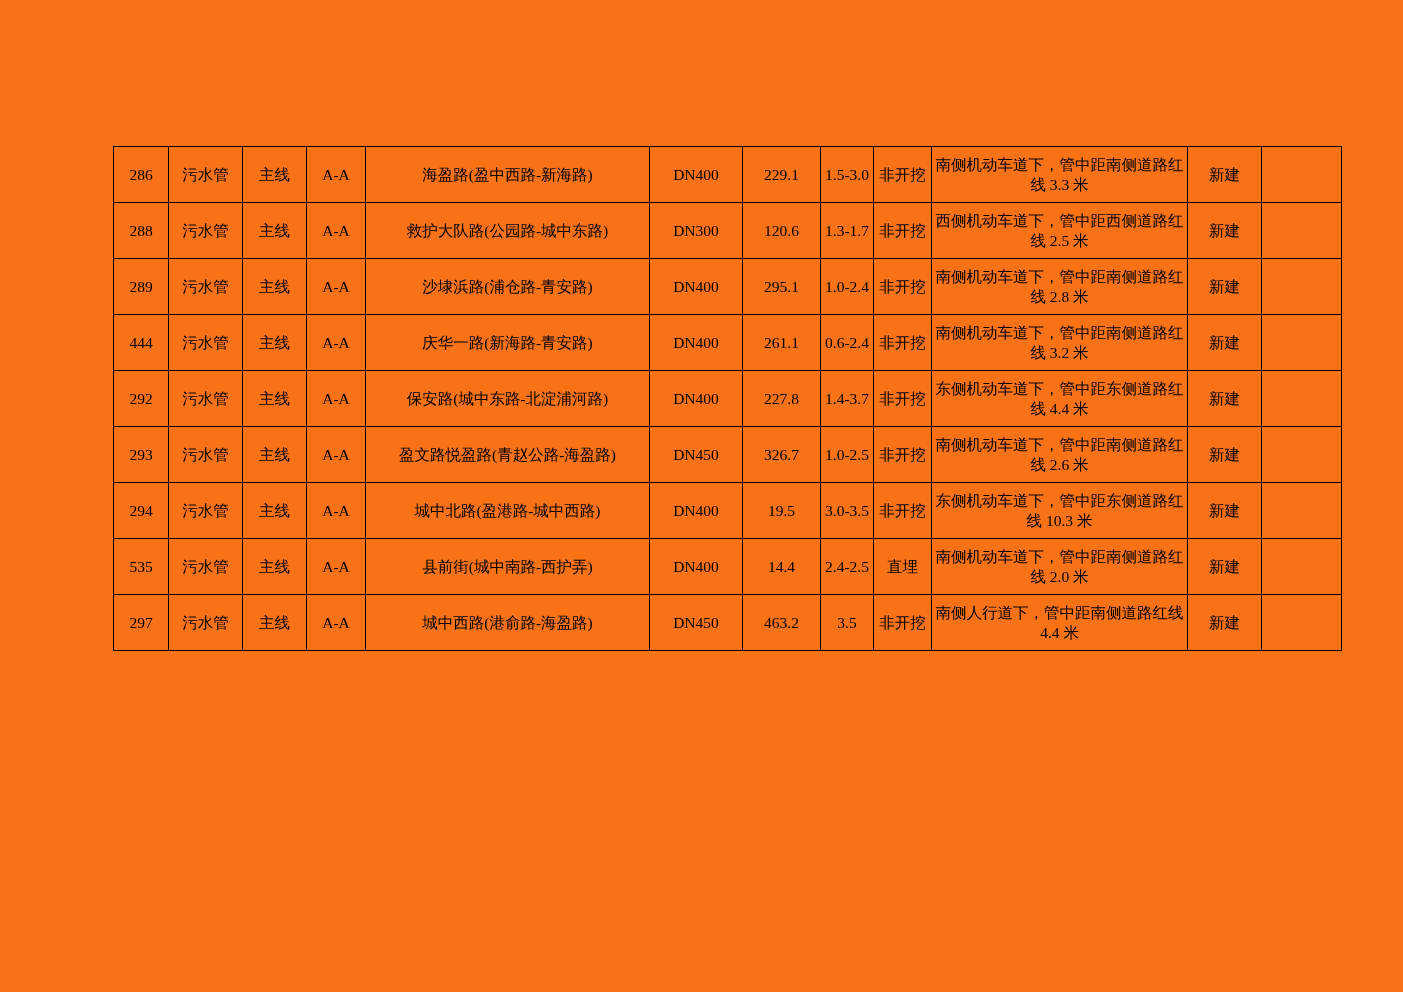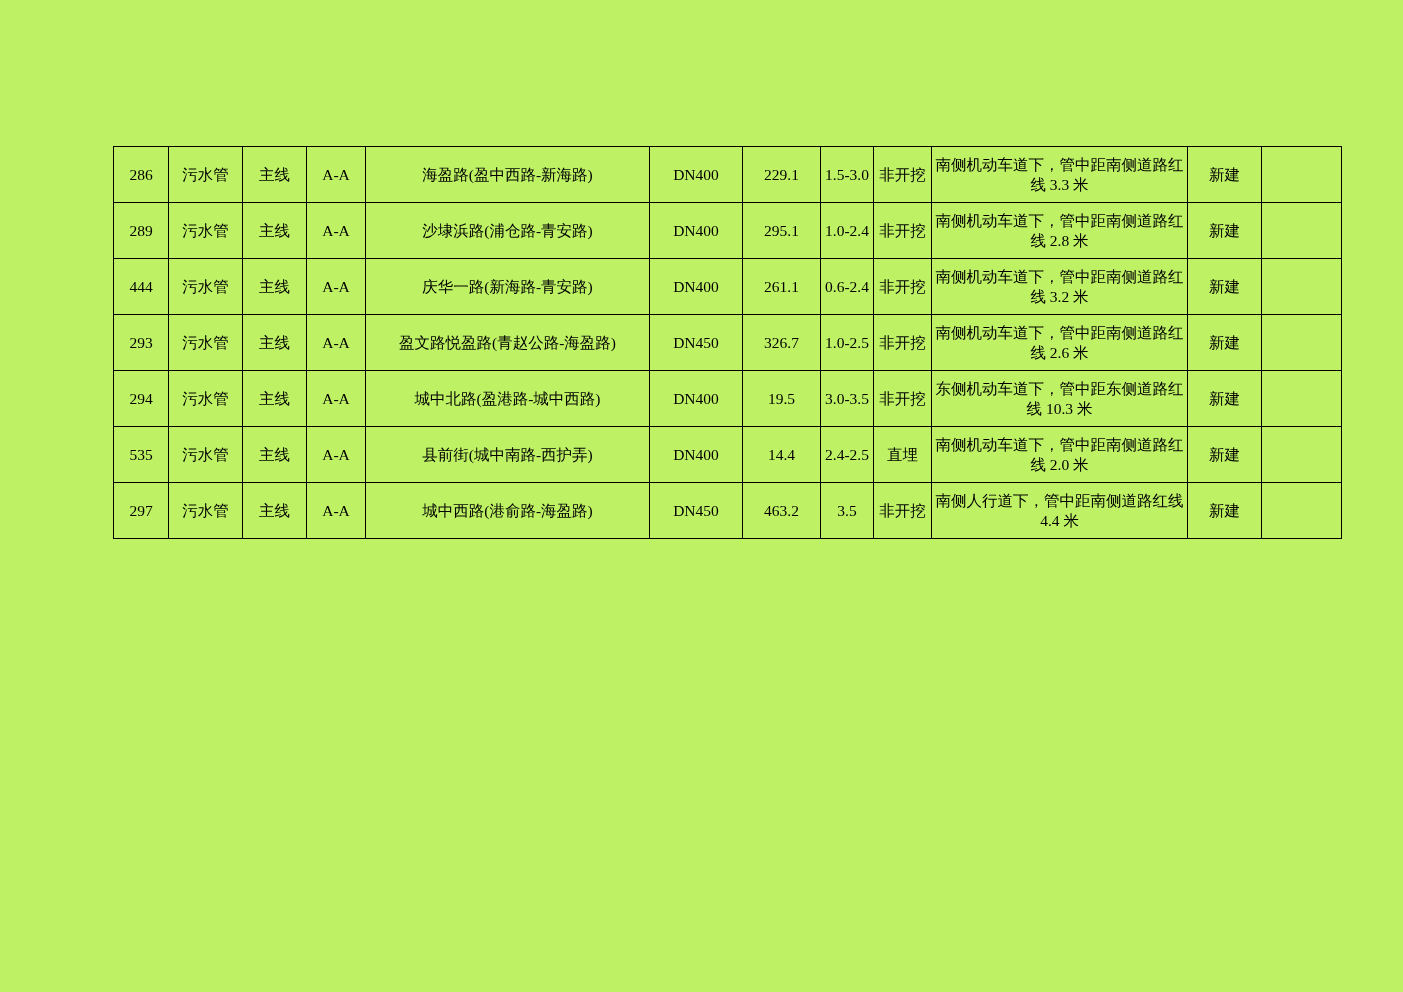--- a/index.html
+++ b/index.html
@@ -11,21 +11,21 @@
     width: 1403px;
     height: 992px;
     font-family: "Liberation Serif", "DejaVu Serif", serif;
     color: #000000;
     overflow: hidden;
   }
   .page {
     position: relative;
     width: 1403px;
     height: 992px;
-    background: #bef264;
+    background: #f97316;
   }
   .table-wrap {
     position: absolute;
     left: 113px;
     top: 146px;
     width: 1178px;
   }
   table.pipe-table {
     border-collapse: collapse;
     table-layout: fixed;
@@ -108,20 +108,34 @@
           <td class="cell-name">海盈路(盈中西路-新海路)</td>
           <td class="cell-dn">DN400</td>
           <td class="cell-len">229.1</td>
           <td class="cell-depth">1.5-3.0</td>
           <td class="cell-method">非开挖</td>
           <td class="cell-pos">南侧机动车道下，管中距南侧道路红线 3.3 米</td>
           <td class="cell-build">新建</td>
           <td class="cell-blank"></td>
         </tr>
         <tr class="row-h">
+          <td class="cell-no">288</td>
+          <td class="cell-type">污水管</td>
+          <td class="cell-line">主线</td>
+          <td class="cell-sec">A-A</td>
+          <td class="cell-name">救护大队路(公园路-城中东路)</td>
+          <td class="cell-dn">DN300</td>
+          <td class="cell-len">120.6</td>
+          <td class="cell-depth">1.3-1.7</td>
+          <td class="cell-method">非开挖</td>
+          <td class="cell-pos">西侧机动车道下，管中距西侧道路红线 2.5 米</td>
+          <td class="cell-build">新建</td>
+          <td class="cell-blank"></td>
+        </tr>
+        <tr class="row-h">
           <td class="cell-no">289</td>
           <td class="cell-type">污水管</td>
           <td class="cell-line">主线</td>
           <td class="cell-sec">A-A</td>
           <td class="cell-name">沙埭浜路(浦仓路-青安路)</td>
           <td class="cell-dn">DN400</td>
           <td class="cell-len">295.1</td>
           <td class="cell-depth">1.0-2.4</td>
           <td class="cell-method">非开挖</td>
           <td class="cell-pos">南侧机动车道下，管中距南侧道路红线 2.8 米</td>
@@ -132,20 +146,34 @@
           <td class="cell-no">444</td>
           <td class="cell-type">污水管</td>
           <td class="cell-line">主线</td>
           <td class="cell-sec">A-A</td>
           <td class="cell-name">庆华一路(新海路-青安路)</td>
           <td class="cell-dn">DN400</td>
           <td class="cell-len">261.1</td>
           <td class="cell-depth">0.6-2.4</td>
           <td class="cell-method">非开挖</td>
           <td class="cell-pos">南侧机动车道下，管中距南侧道路红线 3.2 米</td>
+          <td class="cell-build">新建</td>
+          <td class="cell-blank"></td>
+        </tr>
+        <tr class="row-h">
+          <td class="cell-no">292</td>
+          <td class="cell-type">污水管</td>
+          <td class="cell-line">主线</td>
+          <td class="cell-sec">A-A</td>
+          <td class="cell-name">保安路(城中东路-北淀浦河路)</td>
+          <td class="cell-dn">DN400</td>
+          <td class="cell-len">227.8</td>
+          <td class="cell-depth">1.4-3.7</td>
+          <td class="cell-method">非开挖</td>
+          <td class="cell-pos">东侧机动车道下，管中距东侧道路红线 4.4 米</td>
           <td class="cell-build">新建</td>
           <td class="cell-blank"></td>
         </tr>
         <tr class="row-h">
           <td class="cell-no">293</td>
           <td class="cell-type">污水管</td>
           <td class="cell-line">主线</td>
           <td class="cell-sec">A-A</td>
           <td class="cell-name">盈文路悦盈路(青赵公路-海盈路)</td>
           <td class="cell-dn">DN450</td>

